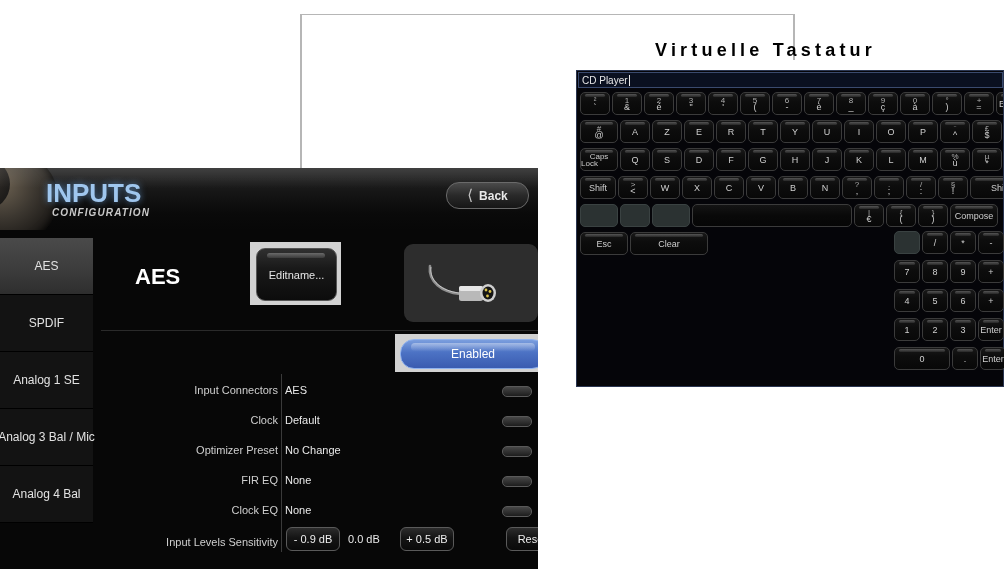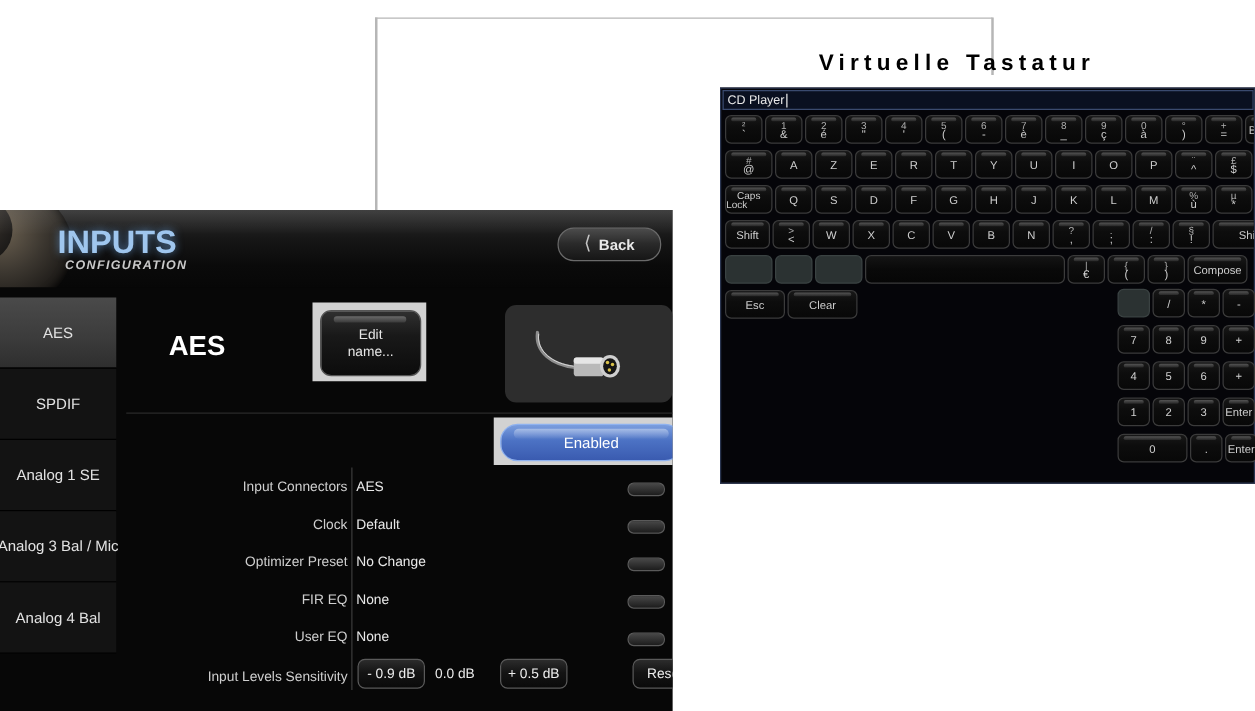--- a/index.html
+++ b/index.html
@@ -79,21 +79,21 @@
   #detail-top{position:absolute;left:0;top:8px;width:445px;height:88px;}
   #detail-name{position:absolute;left:42px;top:26px;font-size:22px;color:#fff;font-weight:bold;}
   #edit-name-highlight{
     position:absolute;left:157px;top:4px;width:91px;height:63px;
     background:#d2d2d2;
   }
   #edit-name-button{
     position:absolute;left:6px;top:6px;width:79px;height:51px;border-radius:9px;
     background:linear-gradient(180deg,#303030 0%,#191919 38%,#0c0c0c 100%);
     border:1px solid #555;cursor:pointer;
-    display:flex;flex-direction:column;align-items:center;justify-content:center;
+    display:flex;flex-direction:row;align-items:center;justify-content:center;
   }
   #edit-name-gloss{
     position:absolute;left:10px;top:4px;width:58px;height:5px;border-radius:3px;
     background:linear-gradient(180deg,#6a6a6a,#3a3a3a);
   }
   .edit-name-line{color:#e6e6e6;font-size:11px;line-height:14px;}
   #connector-tile{
     position:absolute;left:311px;top:6px;width:134px;height:78px;border-radius:9px;
     background:#2d2d2d;
   }
@@ -286,21 +286,21 @@
             <div class="setting-label">Optimizer Preset</div>
             <div class="setting-value">No Change</div>
             <div class="row-arrow"></div>
           </div>
           <div class="setting-row">
             <div class="setting-label">FIR EQ</div>
             <div class="setting-value">None</div>
             <div class="row-arrow"></div>
           </div>
           <div class="setting-row">
-            <div class="setting-label">User EQ</div>
+            <div class="setting-label">Clock EQ</div>
             <div class="setting-value">None</div>
             <div class="row-arrow"></div>
           </div>
           <div id="sens-row">
             <div id="sens-label">Input Levels Sensitivity</div>
             <div class="db-btn" id="db-minus">- 0.9 dB</div>
             <div id="db-current">0.0 dB</div>
             <div class="db-btn" id="db-plus">+ 0.5 dB</div>
             <div id="reset-btn">Reset</div>
           </div>
@@ -583,21 +583,21 @@
         <div class="key single" style="left: 373px; width: 48px;">
           <div class="gloss"></div>
           <div class="main">Compose</div>
         </div>
       </div>
       <div class="kb-row">
         <div class="key single" style="left: 3px; width: 48px;">
           <div class="gloss"></div>
           <div class="main">Esc</div>
         </div>
-        <div class="key single" style="left: 53px; width: 56px; padding-left: 40px;">
+        <div class="key single" style="left: 53px; width: 78px; padding-left: 40px;">
           <div class="gloss"></div>
           <div class="main">Clear</div>
         </div>
       </div>
     </div>
 </div>
 
 <div class="key numpad blank" style="position: absolute; left: 894px; top: 231px; width: 26px;"></div>
 <div class="key numpad" style="position: absolute; left: 922px; top: 231px; width: 26px;">
     <div class="gloss"></div>

